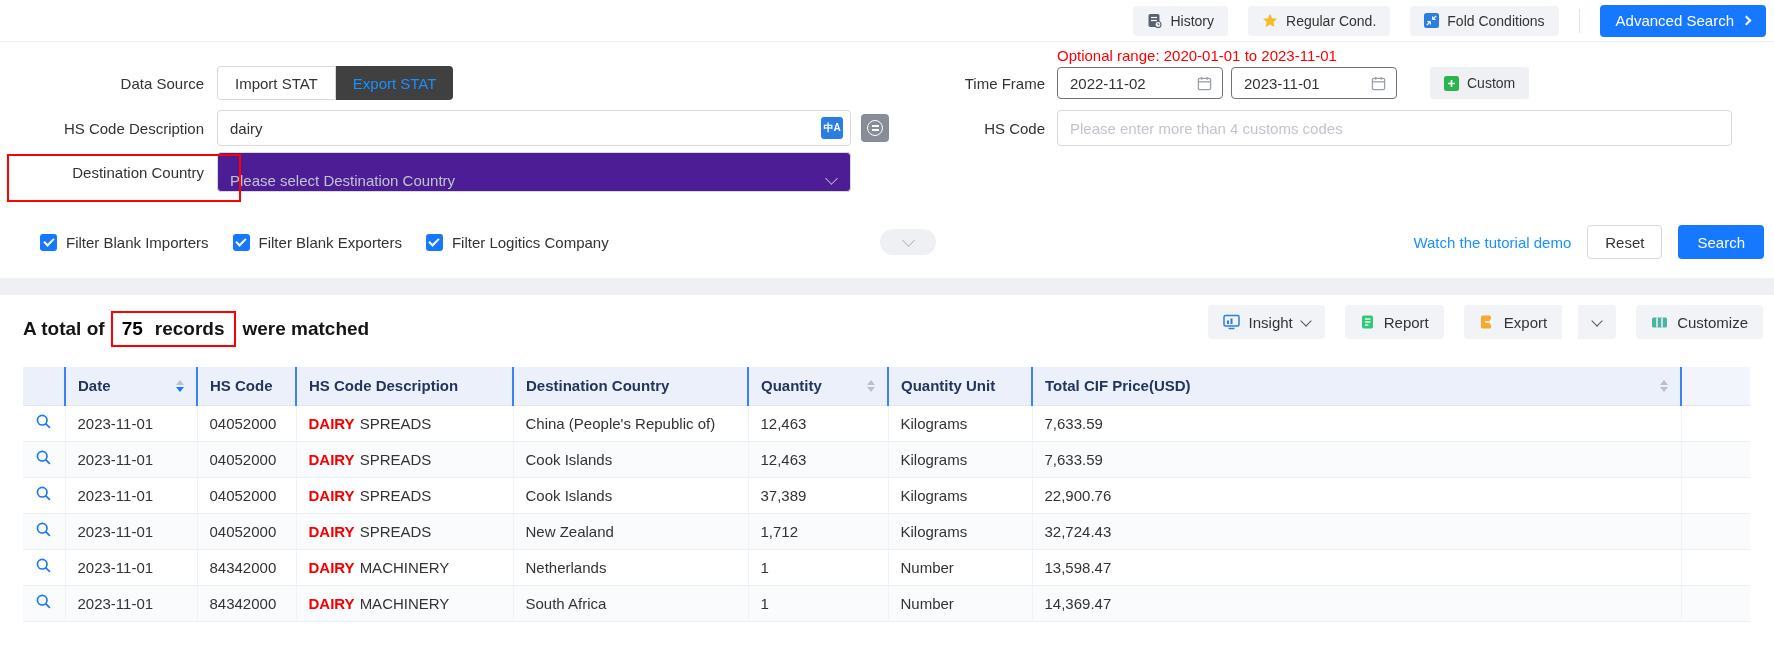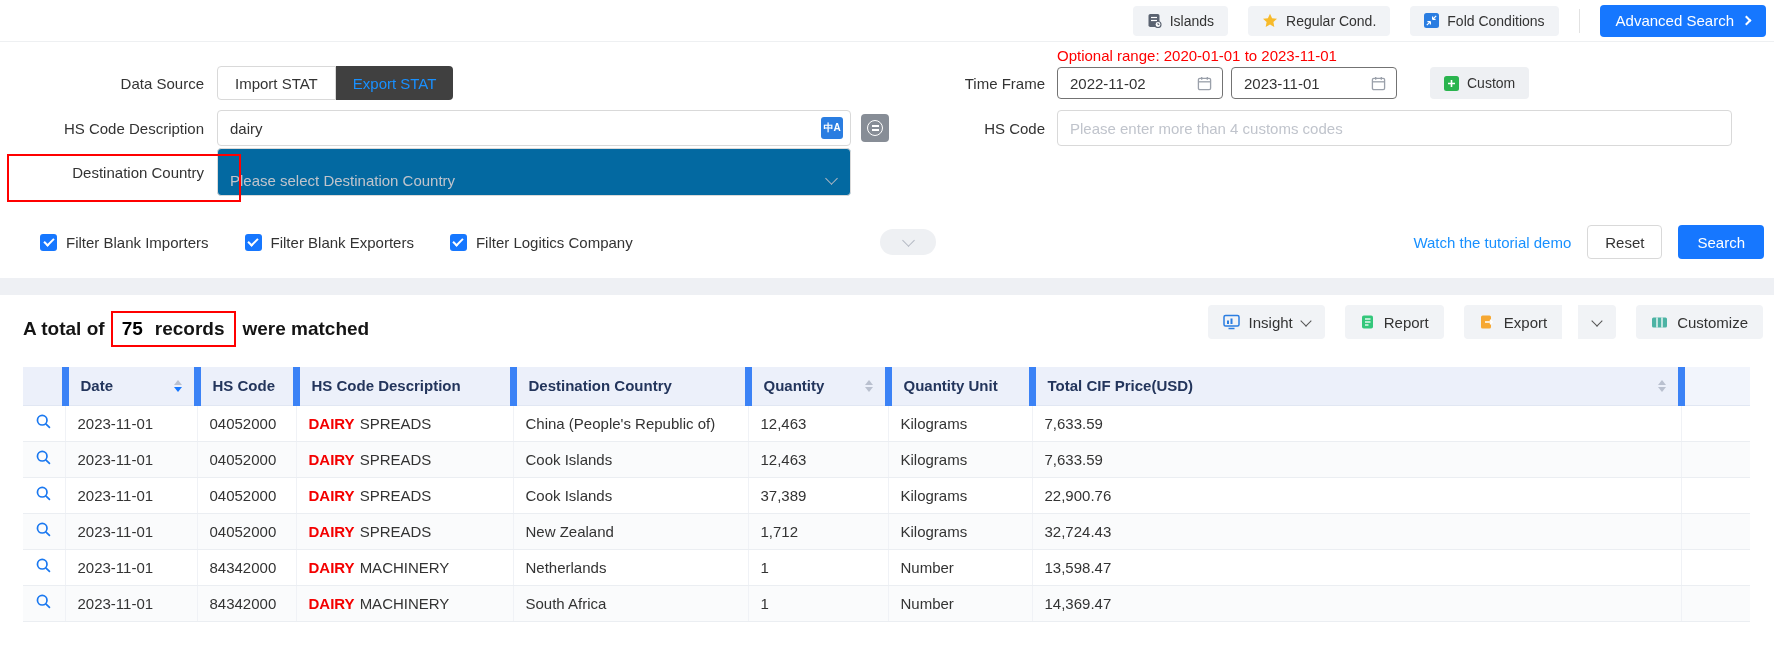--- a/index.html
+++ b/index.html
@@ -36,24 +36,24 @@
   .custom-btn { margin-left:33px; height:32px; background:#eef0f3; border-radius:4px; display:flex; align-items:center; gap:8px; padding:0 14px; font-size:14px; color:#333; cursor:pointer; }
   .hs-desc-wrap { position:relative; width:634px; }
   .text-input { width:100%; height:36px; border:1px solid #d9d9d9; border-radius:4px; font-size:15px; color:#333; padding:0 42px 0 12px; font-family:"Liberation Sans",sans-serif; outline:none; }
   .text-input::placeholder { color:#c0c4cc; }
   .translate-icon { position:absolute; right:8px; top:7px; width:22px; height:22px; background:#2a7de1; border-radius:3px; color:#fff; font-size:10px; font-weight:bold; display:flex; align-items:center; justify-content:center; cursor:pointer; }
   .eq-btn { margin-left:10px; width:28px; height:28px; background:#878d96; border-radius:4px; display:flex; align-items:center; justify-content:center; cursor:pointer; flex:none; }
   .eq-circle { width:16px; height:16px; border:1.6px solid #fff; border-radius:50%; display:flex; flex-direction:column; align-items:center; justify-content:center; gap:2px; }
   .eq-bar { width:7px; height:1.6px; background:#fff; }
   .hs-code-input { width:675px; height:36px; border:1px solid #d9d9d9; border-radius:4px; font-size:15px; color:#333; padding:0 12px; font-family:"Liberation Sans",sans-serif; outline:none; }
   .hs-code-input::placeholder { color:#c0c4cc; }
-  .select-box { width:634px; height:48px; border:1px solid #d9d9d9; border-radius:4px; background:#0369a1; display:flex; align-items:center; justify-content:space-between; padding:16px 14px 0 12px; cursor:pointer; }
+  .select-box { width:634px; height:40px; border:1px solid #d9d9d9; border-radius:4px; background:#4c1d95; display:flex; align-items:center; justify-content:space-between; padding:16px 14px 0 12px; cursor:pointer; }
   .select-ph { font-size:15px; color:#c0c4cc; }
   .chev-gray { width:9px; height:9px; border-right:1.6px solid #b3b8c2; border-bottom:1.6px solid #b3b8c2; transform:rotate(45deg); margin-top:-4px; }
-  .checks { display:flex; align-items:center; gap:36px; margin-left:28px; }
+  .checks { display:flex; align-items:center; gap:24px; margin-left:28px; }
   .check { display:flex; align-items:center; gap:9px; font-size:15px; color:#333; cursor:pointer; }
   .cb { width:17px; height:17px; background:#1677ff; border-radius:3px; position:relative; flex:none; }
   .cb::after { content:""; position:absolute; left:5.5px; top:2.5px; width:4px; height:8px; border-right:2px solid #fff; border-bottom:2px solid #fff; transform:rotate(45deg); }
   .pill { position:absolute; left:868px; top:5px; width:56px; height:26px; border-radius:13px; background:#eef0f3; display:flex; align-items:center; justify-content:center; cursor:pointer; }
   .row4-right { position:absolute; right:10px; top:0; height:36px; display:flex; align-items:center; gap:16px; }
   .link { color:#1890ff; font-size:15px; cursor:pointer; }
   .w-btn { height:34px; background:#fff; border:1px solid #d9d9d9; border-radius:4px; padding:0 17px; font-size:15px; color:#333; display:flex; align-items:center; cursor:pointer; }
   .search-btn { height:34px; background:#1677ff; border-radius:4px; color:#fff; padding:11px 19px; font-size:15px; display:flex; align-items:center; cursor:pointer; }
 
   .band { height:17px; background:#eef0f4; }
@@ -65,21 +65,21 @@
   .count-red { color:#000000; }
   .toolbar { position:absolute; right:11px; top:10px; display:flex; align-items:center; gap:20px; }
   .tbar-btn { height:34px; background:#f1f3f6; border-radius:4px; display:flex; align-items:center; gap:9px; padding:0 15px; font-size:15px; color:#333; cursor:pointer; }
   .export-group { display:flex; gap:16px; }
   .export-main { border-radius:4px 0 0 4px; }
   .export-arrow { width:38px; height:34px; background:#f1f3f6; border-radius:0 4px 4px 0; display:flex; align-items:center; justify-content:center; cursor:pointer; }
   .chev-dk { width:8px; height:8px; border-right:1.7px solid #555; border-bottom:1.7px solid #555; transform:rotate(45deg); margin-top:-3px; }
 
   .table-wrap { position:absolute; left:23px; top:72px; width:1727px; }
   table { width:100%; border-collapse:collapse; table-layout:fixed; }
-  th { height:38px; background:#ecf0fa; border-right:7px solid #3b82f6; border-bottom:1px solid #e1e7f3; padding:0 12px; font-size:15px; color:#23355c; font-weight:bold; text-align:left; }
+  th { height:38px; background:#ecf0fa; border-right:2px solid #3b82f6; border-bottom:1px solid #e1e7f3; padding:0 12px; font-size:15px; color:#23355c; font-weight:bold; text-align:left; }
   th.th-empty { background:#f2f5fc; border-right:none; }
   .th-flex { display:flex; align-items:center; justify-content:space-between; }
   .carets { display:flex; flex-direction:column; gap:2px; }
   .cup { width:0; height:0; border-left:4.5px solid transparent; border-right:4.5px solid transparent; border-bottom:5.5px solid #b9c0cf; cursor:pointer; }
   .cdn { width:0; height:0; border-left:4.5px solid transparent; border-right:4.5px solid transparent; border-top:5.5px solid #b9c0cf; cursor:pointer; }
   .cdn.active { border-top-color:#1677ff; }
   td { height:36px; border-bottom:1px solid #ebeef2; border-right:1px solid #f0f2f6; padding:0 12px; font-size:15px; color:#333; }
   td.td-center { text-align:center; padding:0; }
   td.td-empty { border-right:none; }
   tbody tr:nth-child(even) { background:#fafbfc; }
@@ -101,21 +101,21 @@
       <div class="tb-btn">
         <span style="display:flex;">
           <svg width="15" height="15" viewBox="0 0 15 15">
             <rect x="1.5" y="1" width="11" height="13" rx="1.8" fill="#5a6270"></rect>
             <line x1="4" y1="4.5" x2="10" y2="4.5" stroke="#fff" stroke-width="1.2"></line>
             <line x1="4" y1="7.5" x2="10" y2="7.5" stroke="#fff" stroke-width="1.2"></line>
             <circle cx="11" cy="11.5" r="3" fill="#fff" stroke="#5a6270" stroke-width="1.1"></circle>
             <path d="M11 10 v1.6 h1.3" stroke="#5a6270" stroke-width="1" fill="none"></path>
           </svg>
         </span>
-        <span>Islands</span>
+        <span>History</span>
       </div>
       <div class="tb-btn">
         <span style="display:flex;">
           <svg width="16" height="15" viewBox="0 0 16 15">
             <path d="M8 0.8 L10.1 5.2 L15 5.8 L11.4 9.1 L12.3 13.9 L8 11.5 L3.7 13.9 L4.6 9.1 L1 5.8 L5.9 5.2 Z" fill="#f7ba2a"></path>
           </svg>
         </span>
         <span>Regular Cond.</span>
       </div>
       <div class="tb-btn">

